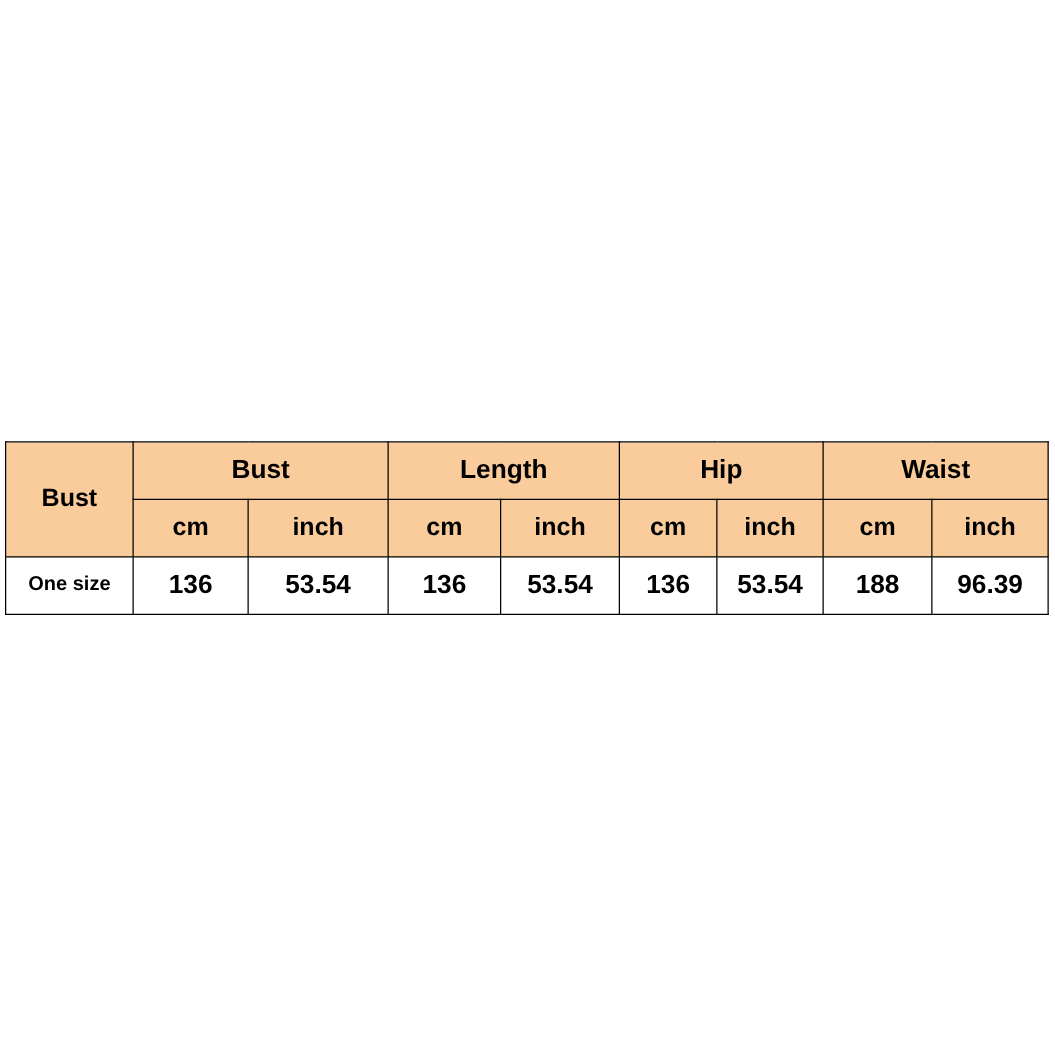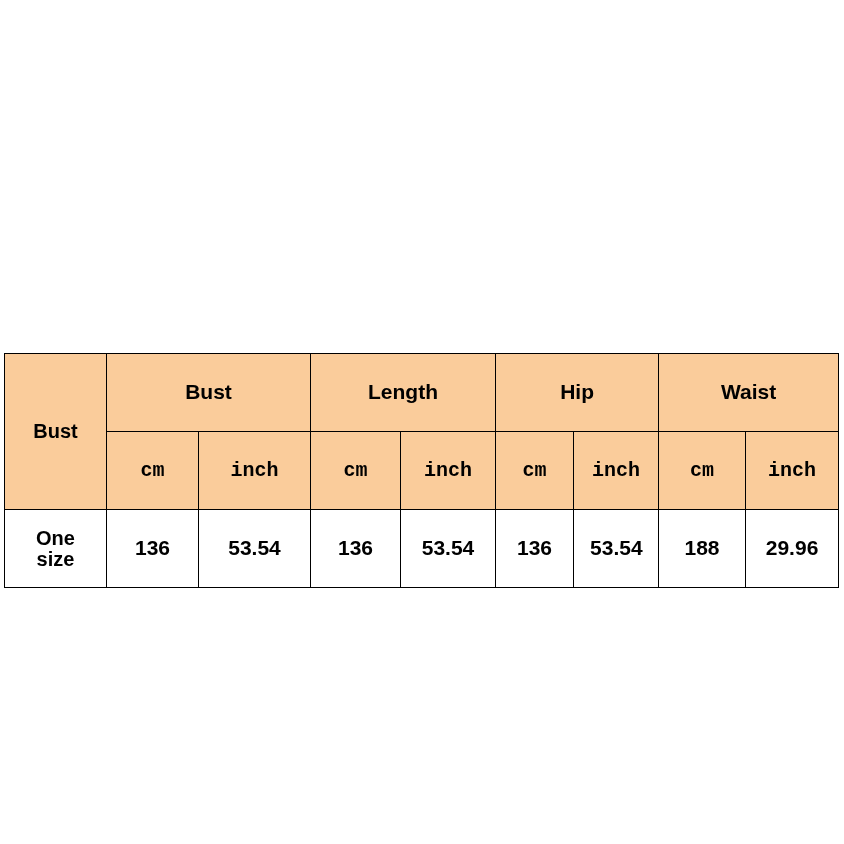--- a/index.html
+++ b/index.html
@@ -29,21 +29,21 @@
     background: #ffffff;
   }
 
   table.size-chart th,
   table.size-chart td {
     border: 1.6px solid #000000;
     text-align: center;
     vertical-align: middle;
     color: #000000;
     font-weight: bold;
-    padding: 16px;
+    padding: 0;
     line-height: 1.05;
   }
 
   
   table.size-chart th {
     background: #FACC9B;
   }
 
   th.size-head {
     height: 90px;
@@ -51,26 +51,25 @@
   }
 
   th.group-head {
     height: 45px;
     font-size: 21px;
   }
 
   th.unit-head {
     height: 45px;
     font-size: 20px;
-    font-family: Liberation Mono, monospace;
   }
 
   td.row-label {
     height: 45px;
-    font-size: 20px;
+    font-size: 16px;
     background: #ffffff;
   }
 
   td.value-cell {
     height: 45px;
     font-size: 21px;
     background: #ffffff;
   }
 </style>
 </head>
@@ -111,17 +110,17 @@
     <tbody>
       <tr>
         <td class="row-label">One size</td>
         <td class="value-cell">136</td>
         <td class="value-cell">53.54</td>
         <td class="value-cell">136</td>
         <td class="value-cell">53.54</td>
         <td class="value-cell">136</td>
         <td class="value-cell">53.54</td>
         <td class="value-cell">188</td>
-        <td class="value-cell">29.96</td>
+        <td class="value-cell">96.39</td>
       </tr>
     </tbody>
   </table>
 </div>
 
 </body></html>

